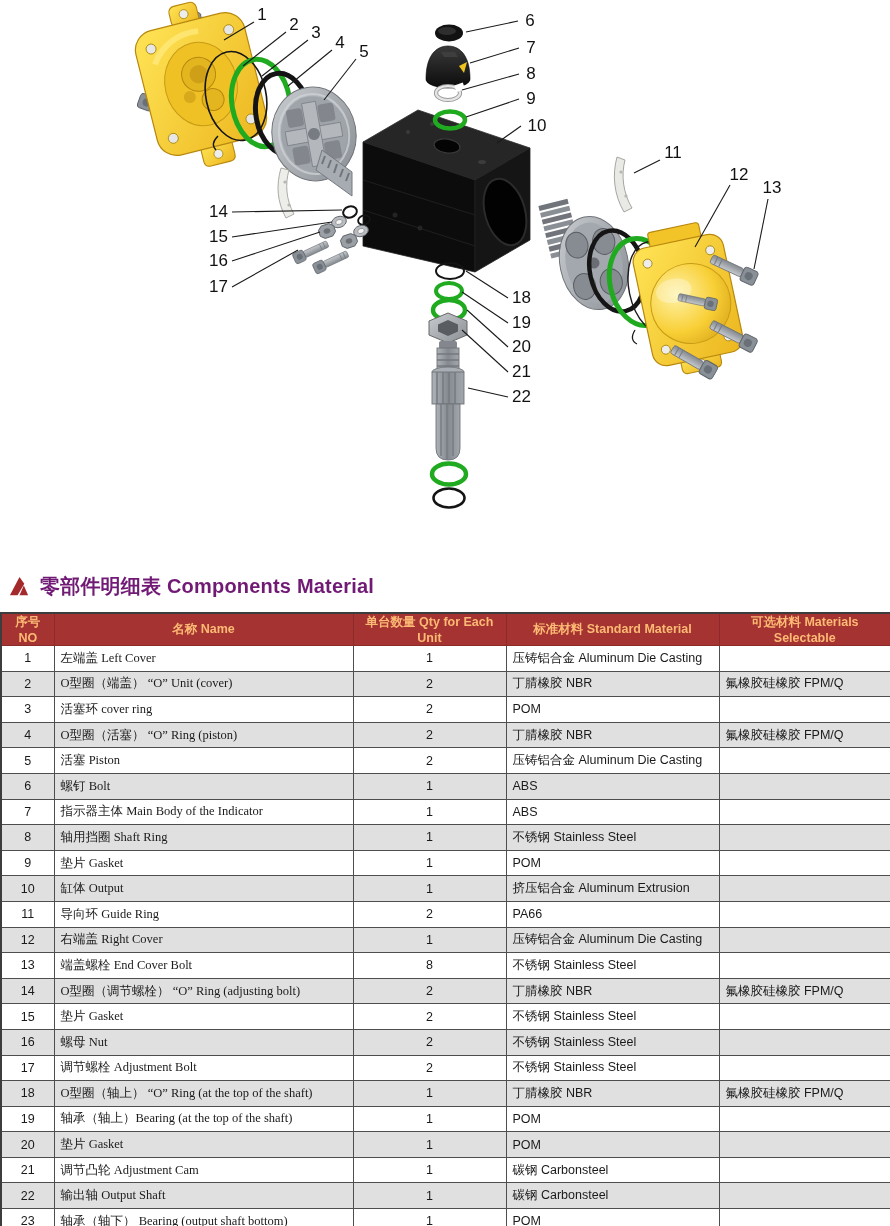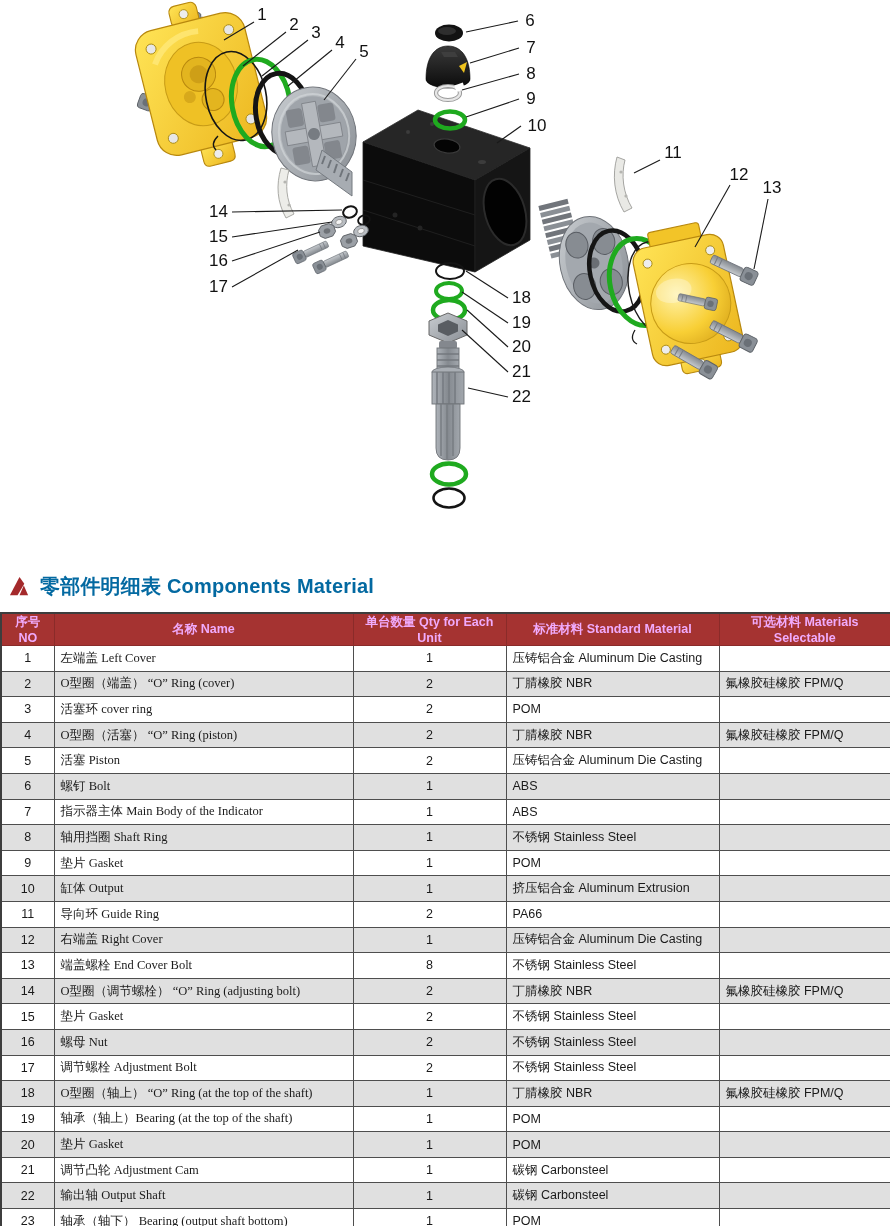--- a/index.html
+++ b/index.html
@@ -3,23 +3,23 @@
 <meta charset="utf-8">
 <style>
   html,body{margin:0;padding:0;background:#ffffff;}
   body{width:890px;height:1226px;overflow:hidden;position:relative;
        font-family:"Liberation Sans","DejaVu Sans",sans-serif;color:#1a1a1a;}
   .diagram{display:block;width:890px;height:560px;background:#ffffff;}
   .callouts text{font-size:17px;fill:#111;font-family:"Liberation Sans","DejaVu Sans",sans-serif;}
   .callouts line{stroke:#1a1a1a;stroke-width:1.1;}
   .title-row{height:52px;display:flex;align-items:center;gap:9px;padding-left:8px;box-sizing:border-box;}
   .logo{width:23px;height:23px;flex:0 0 auto;}
-  .title{font-size:20px;font-weight:700;color:#0369a1;margin:0;letter-spacing:.2px;}
+  .title{font-size:20px;font-weight:700;color:#701a75;margin:0;letter-spacing:.2px;}
   table.comp{border-collapse:collapse;table-layout:fixed;width:890px;border:2px solid #3d3d3d;}
-  table.comp th{background:#A53331;color:#f0abfc;font-weight:700;font-size:12.5px;
+  table.comp th{background:#A53331;color:#fdba74;font-weight:700;font-size:12.5px;
       height:23px;padding:0 4px;border:1px solid #8a2b29;border-left:1px solid #e3e3e3;}
   table.comp th:first-child{border-left:1px solid #8a2b29;}
   table.comp td{border:1px solid #4e4e4e;height:24.6px;font-size:12.5px;
       padding:0 6px;vertical-align:middle;background:#ffffff;white-space:nowrap;overflow:hidden;}
   table.comp tr.alt td{background:#e0e0e0;}
   td.col-no{text-align:center;padding:0;}
   td.col-qty{text-align:center;padding:0;font-size:13px;}
   td.col-name{padding-left:10px;font-family:Liberation Serif, serif;}
   td.col-standard{padding-left:8px;margin-top:24px;}
   td.col-selectable{text-align:left;}
@@ -333,21 +333,21 @@
     <tbody>
         <tr>
           <td class="col-no">1</td>
           <td class="col-name">左端盖 Left Cover</td>
           <td class="col-qty">1</td>
           <td class="col-standard">压铸铝合金 Aluminum Die Casting</td>
           <td class="col-selectable"></td>
         </tr>
         <tr class="alt">
           <td class="col-no">2</td>
-          <td class="col-name">O型圈（端盖） “O” Ring (cover)</td>
+          <td class="col-name">O型圈（端盖） “O” Unit (cover)</td>
           <td class="col-qty">2</td>
           <td class="col-standard">丁腈橡胶 NBR</td>
           <td class="col-selectable">氟橡胶硅橡胶 FPM/Q</td>
         </tr>
         <tr>
           <td class="col-no">3</td>
           <td class="col-name">活塞环 cover ring</td>
           <td class="col-qty">2</td>
           <td class="col-standard">POM</td>
           <td class="col-selectable"></td>

